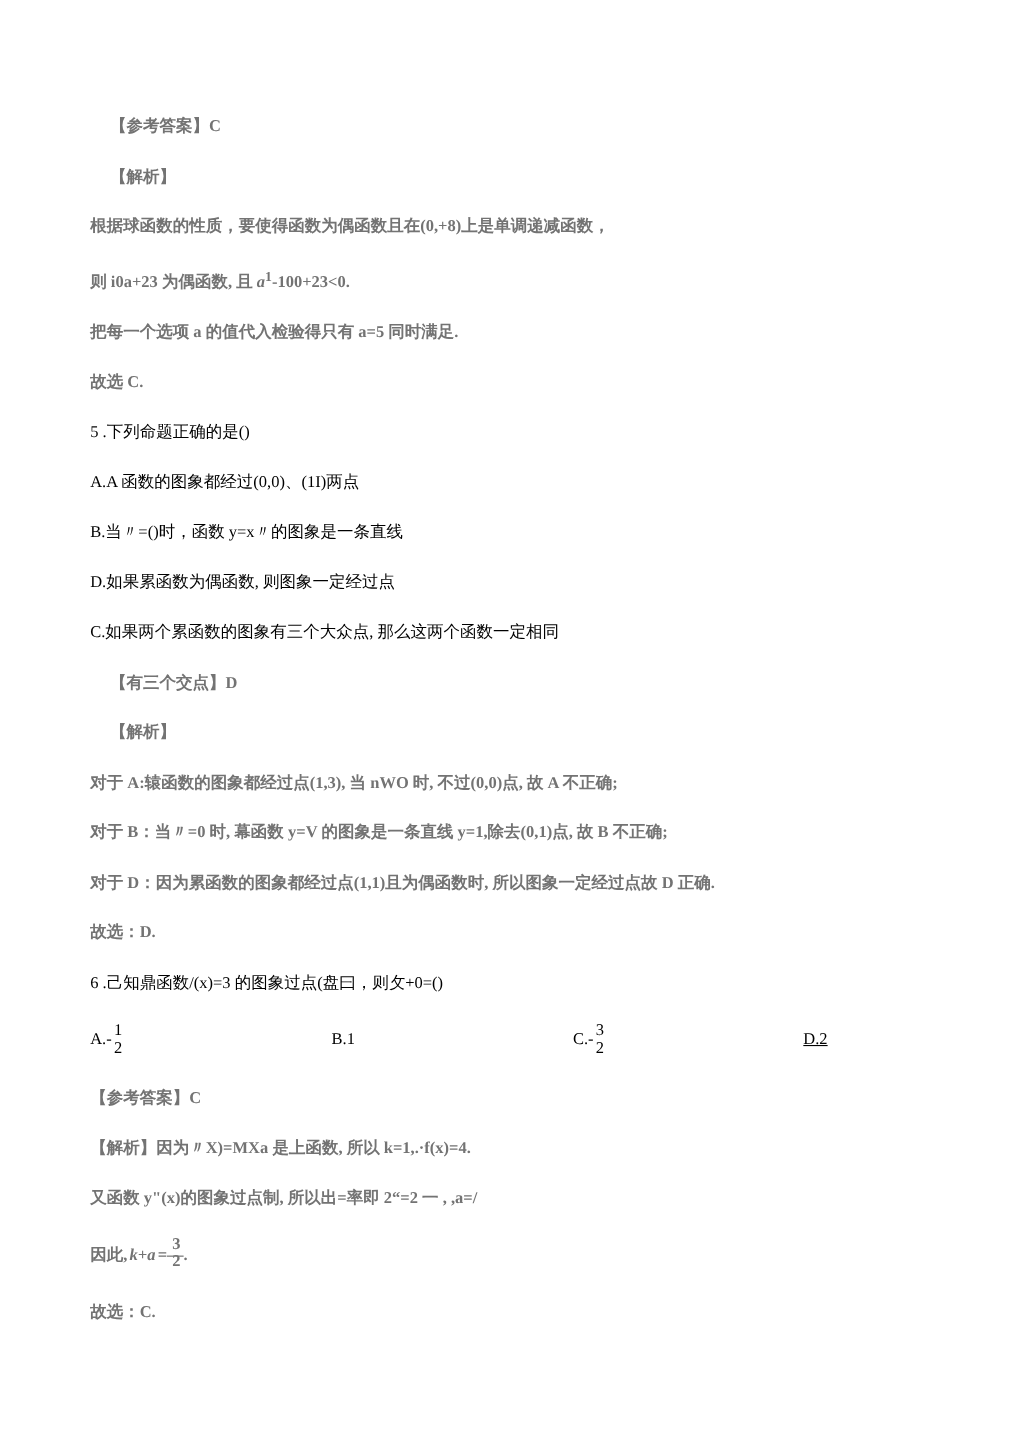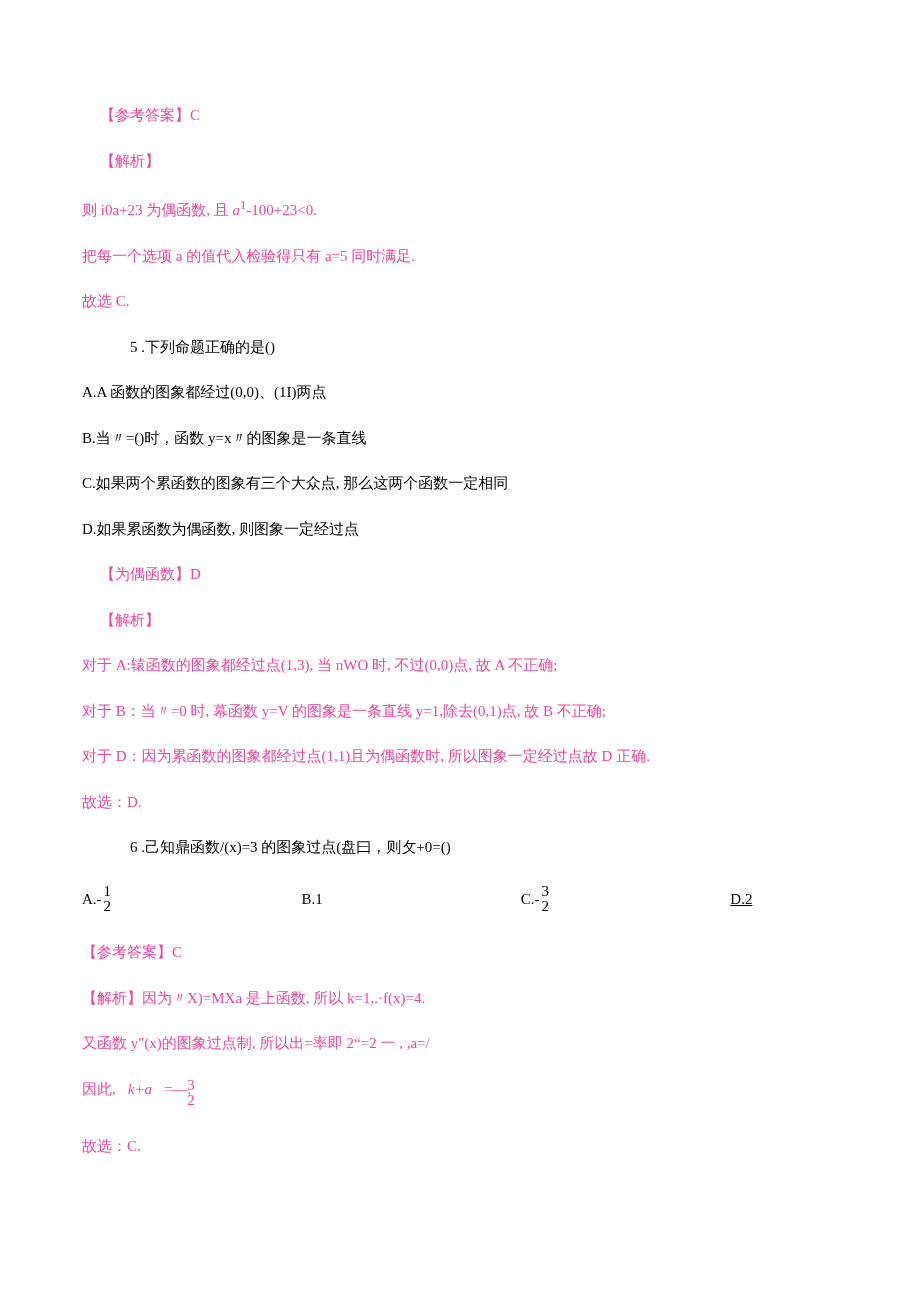--- a/index.html
+++ b/index.html
@@ -16,21 +16,21 @@
   .page {
     box-sizing: border-box;
     width: 920px;
     min-height: 1301px;
     padding: 106px 70px 40px 82px;
   }
   .para {
     margin: 0 0 26px 0;
   }
   .black { color: #000000; }
-  .red { color: #ec4899; }
+  .red { color: #737373; font-weight: bold; }
   .indent-small { margin-left: 18px; }
 
   
   .opt-row {
     display: flex;
     flex-direction: row;
     align-items: center;
     gap: 0;
     margin-bottom: 28px;
   }
@@ -58,43 +58,44 @@
     display: inline-flex;
     flex-direction: column;
     align-items: center;
     vertical-align: middle;
     line-height: 1.05;
     padding: 0 2px;
   }
 
   .italic { font-style: italic; }
 
-  .q-num { letter-spacing: 0; margin-left: 48px; }
+  .q-num { letter-spacing: 0; }
 
 </style>
 </head>
 <body>
 
 <div class="page">
 
   <p class="para red indent-small">【参考答案】C</p>
   <p class="para red indent-small">【解析】</p>
+  <p class="para red">根据球函数的性质，要使得函数为偶函数且在(0,+8)上是单调递减函数，</p>
   <p class="para red">
     <span>则 i0a+23 为偶函数, 且 </span><span class="italic">a</span><sup>1</sup><span>-100+23&lt;0.</span>
   </p>
   <p class="para red">把每一个选项 a 的值代入检验得只有 a=5 同时满足.</p>
   <p class="para red">故选 C.</p>
 
   <p class="para black q-num">5  .下列命题正确的是()</p>
   <p class="para black">A.A 函数的图象都经过(0,0)、(1I)两点</p>
   <p class="para black">B.当〃=()时，函数 y=x〃的图象是一条直线</p>
+  <p class="para black">D.如果累函数为偶函数, 则图象一定经过点</p>
   <p class="para black">C.如果两个累函数的图象有三个大众点, 那么这两个函数一定相同</p>
-  <p class="para black">D.如果累函数为偶函数, 则图象一定经过点</p>
 
-  <p class="para red indent-small">【为偶函数】D</p>
+  <p class="para red indent-small">【有三个交点】D</p>
   <p class="para red indent-small">【解析】</p>
   <p class="para red">对于 A:辕函数的图象都经过点(1,3), 当 nWO 时, 不过(0,0)点, 故 A 不正确;</p>
   <p class="para red">对于 B：当〃=0 时, 幕函数 y=V 的图象是一条直线 y=1,除去(0,1)点, 故 B 不正确;</p>
   <p class="para red">对于 D：因为累函数的图象都经过点(1,1)且为偶函数时, 所以图象一定经过点故 D 正确.</p>
   <p class="para red">故选：D.</p>
 
   <p class="para black q-num">6  .己知鼎函数/(x)=3 的图象过点(盘曰，则攵+0=()</p>
 
   <div class="opt-row black">
     <div class="opt-cell a">
@@ -116,21 +117,21 @@
     </div>
     <div class="opt-cell d">
       <span>D.2</span>
     </div>
   </div>
 
   <p class="para red">【参考答案】C</p>
   <p class="para red">【解析】因为〃X)=MXa 是上函数, 所以 k=1,.·f(x)=4.</p>
   <p class="para red">又函数 y"(x)的图象过点制, 所以出=率即 2“=2 一 , ,a=/</p>
 
-  <p class="para red" style="display:flex;gap:12px;">
+  <p class="para red" style="display:flex;align-items:center;gap:2px;">
     <span>因此,  </span>
     <span class="italic">k+a</span>
     <span>=—.</span>
     <span class="inline-frac" style="position:relative;top:-2px;margin-left:-18px;">
       <span class="num">3</span>
       <span class="den">2</span>
     </span>
   </p>
 
   <p class="para red">故选：C.</p>

